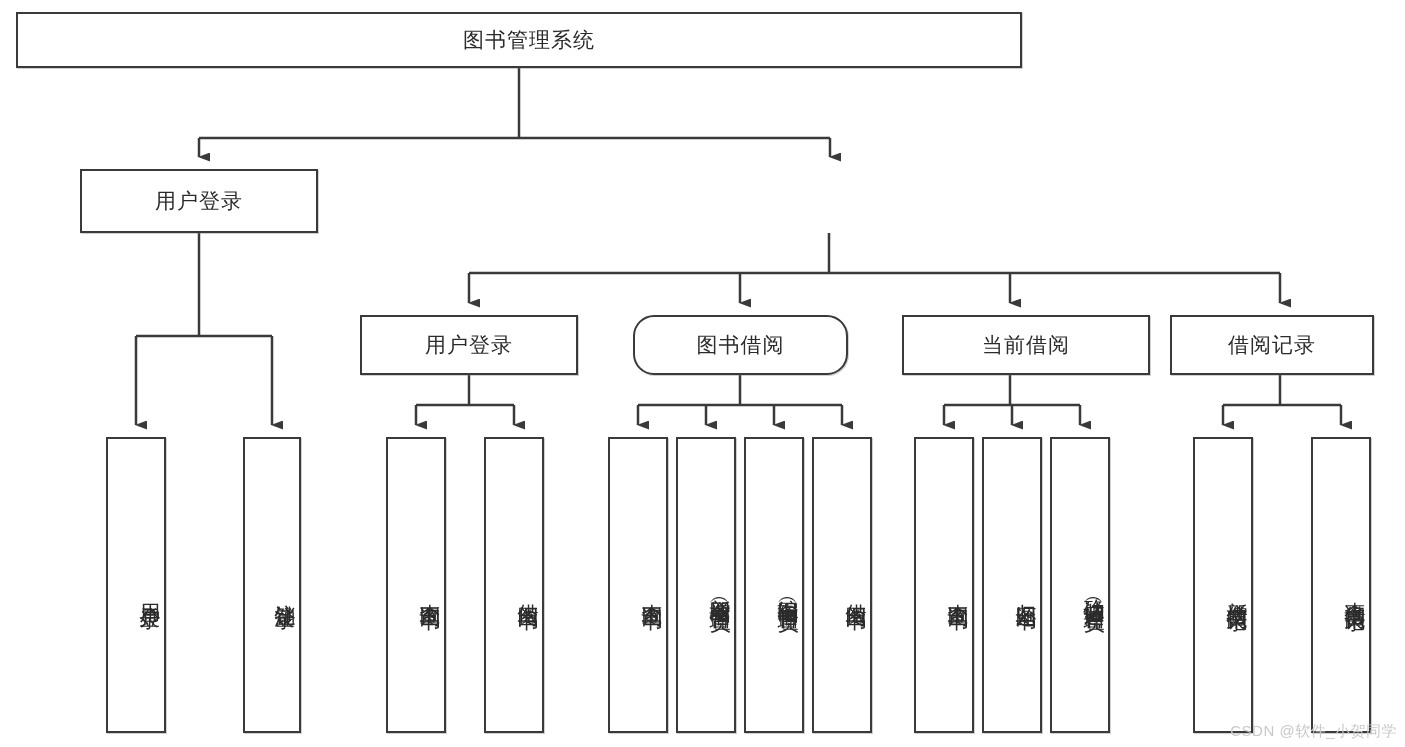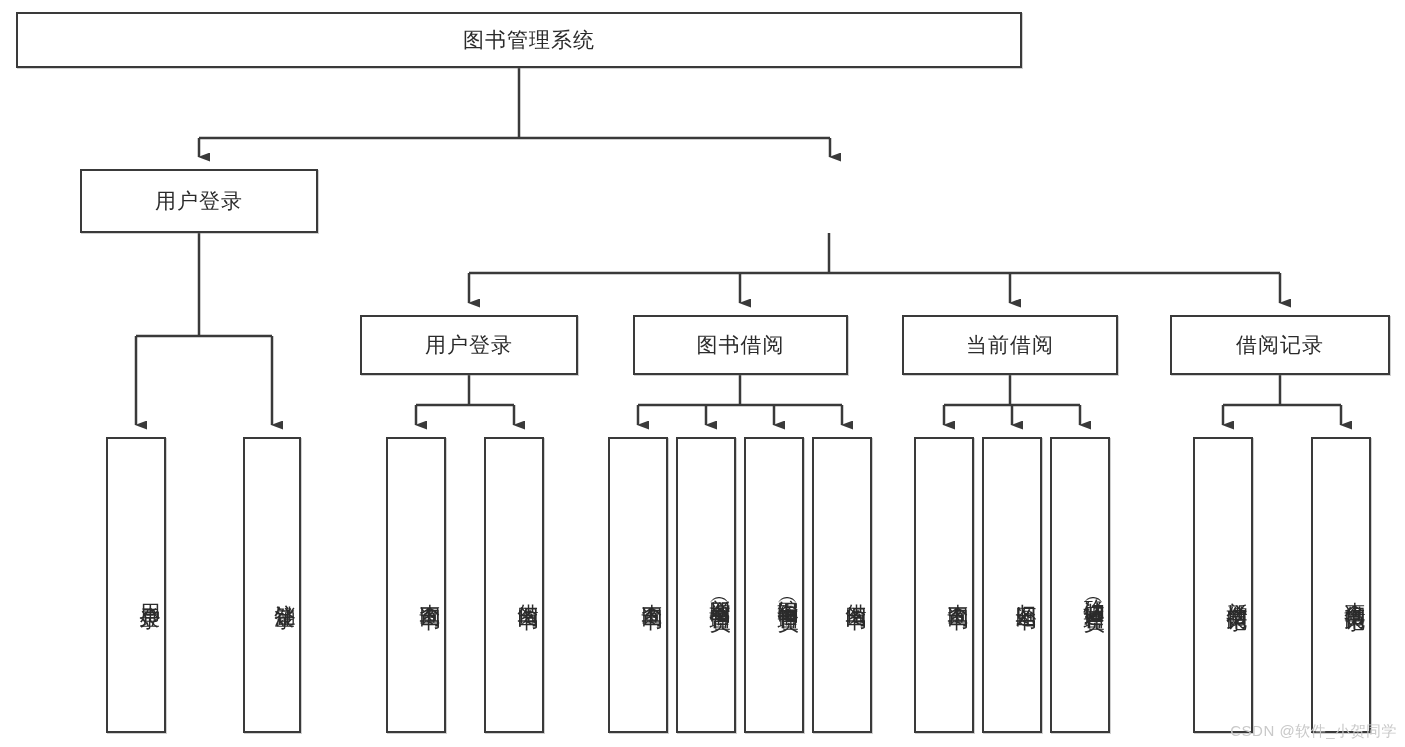--- a/index.html
+++ b/index.html
@@ -127,27 +127,27 @@
     <span class="node-label">图书管理系统</span>
   </div>
 
   <div class="node h" style="left:80px; top:169px; width:238px; height:64px;">
     <span class="node-label">用户登录</span>
   </div>
 
   <div class="node h" style="left:360px; top:315px; width:218px; height:60px;">
     <span class="node-label">用户登录</span>
   </div>
-  <div class="node h" style="left:633px; top:315px; width:215px; height:60px;">
+  <div class="node h" style="left:633px; top:315px; width:215px; height:60px;border-radius:21px;">
     <span class="node-label">图书借阅</span>
   </div>
-  <div class="node h" style="left:902px; top:315px; width:216px; height:60px;">
+  <div class="node h" style="left:902px; top:315px; width:248px; height:60px;">
     <span class="node-label">当前借阅</span>
   </div>
-  <div class="node h" style="left:1170px; top:315px; width:220px; height:60px;">
+  <div class="node h" style="left:1170px; top:315px; width:204px; height:60px;">
     <span class="node-label">借阅记录</span>
   </div>
 
   <div class="node v" style="left:106px; top:437px; width:60px; height:296px;">
     <span class="vtext">用户登录</span>
   </div>
   <div class="node v" style="left:243px; top:437px; width:58px; height:296px;">
     <span class="vtext">注销登录</span>
   </div>
   <div class="node v" style="left:386px; top:437px; width:60px; height:296px;">

